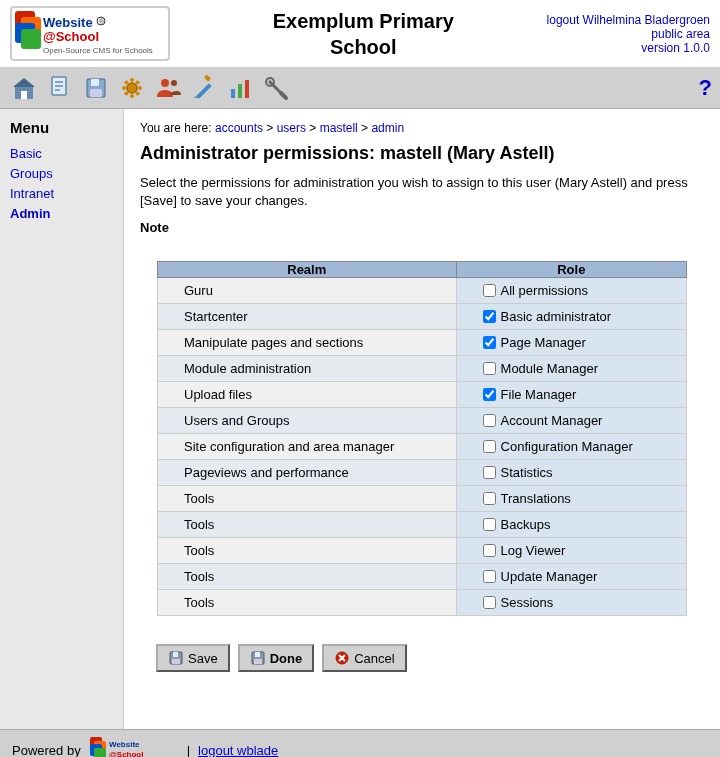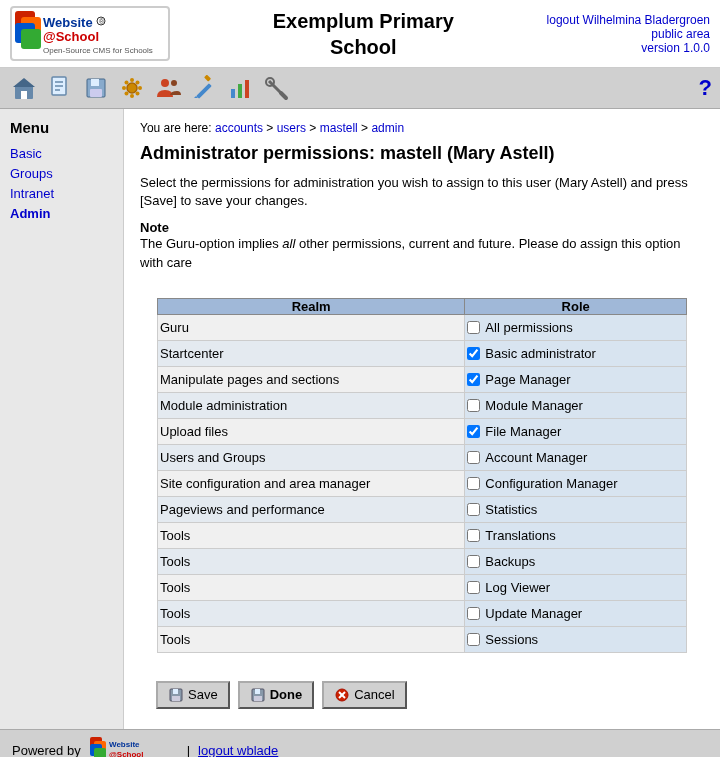--- a/index.html
+++ b/index.html
@@ -40,21 +40,21 @@
     #description { font-size: 13px; margin-bottom: 10px; color: #000; line-height: 1.4; }
 
     
     #note-section { margin-bottom: 26px; }
     #note-label { font-weight: bold; font-size: 13px; }
     #note-text { font-size: 13px; color: #000; line-height: 1.4; }
 
     
     #permissions-table { border-collapse: collapse; width: 530px; margin: 0 auto 20px auto; font-size: 13px; }
     #permissions-table th { background: #a0b8d8; text-align: center; padding: 0 10px; border: 1px solid #888; font-weight: bold; }
-    #permissions-table td { padding: 5px 2px; border: 1px solid #ccc; background: #f0f0f0; vertical-align: middle; }
+    #permissions-table td { padding: 5px 26px; border: 1px solid #ccc; background: #f0f0f0; vertical-align: middle; }
     #permissions-table tr:nth-child(even) td { background: #e4eaf0; }
     .role-cell { background: #d8e4f0 !important; }
     .role-cell label { display: flex; align-items: center; gap: 5px; cursor: pointer; }
 
     
     #button-row { display: flex; gap: 8px; padding: 8px 16px; }
     .action-btn { display: flex; align-items: center; gap: 4px; padding: 4px 10px; background: #d0d0d0; border: 2px outset #aaa; cursor: pointer; font-size: 13px; }
 
     
     #footer { background: #d0d0d0; border-top: 1px solid #aaa; padding: 6px 12px; display: flex; align-items: center; font-size: 13px; gap: 8px; }
@@ -194,23 +194,20 @@
       <a href="#">mastell</a> &gt;
       <a href="#">admin</a>
     </div>
 
     <div id="page-title">Administrator permissions: mastell (Mary Astell)</div>
 
     <div id="description">Select the permissions for administration you wish to assign to this user (Mary Astell) and press [Save] to save your changes.</div>
 
     <div id="note-section">
       <div id="note-label">Note</div>
-      <div id="note-text">
-        The Guru-option implies <em>all</em> other permissions, current and future. Please do assign this option with care
-      </div>
     </div>
 
     <table id="permissions-table">
       <thead>
         <tr>
           <th>Realm</th>
           <th>Role</th>
         </tr>
       </thead>
       <tbody id="table-body">

